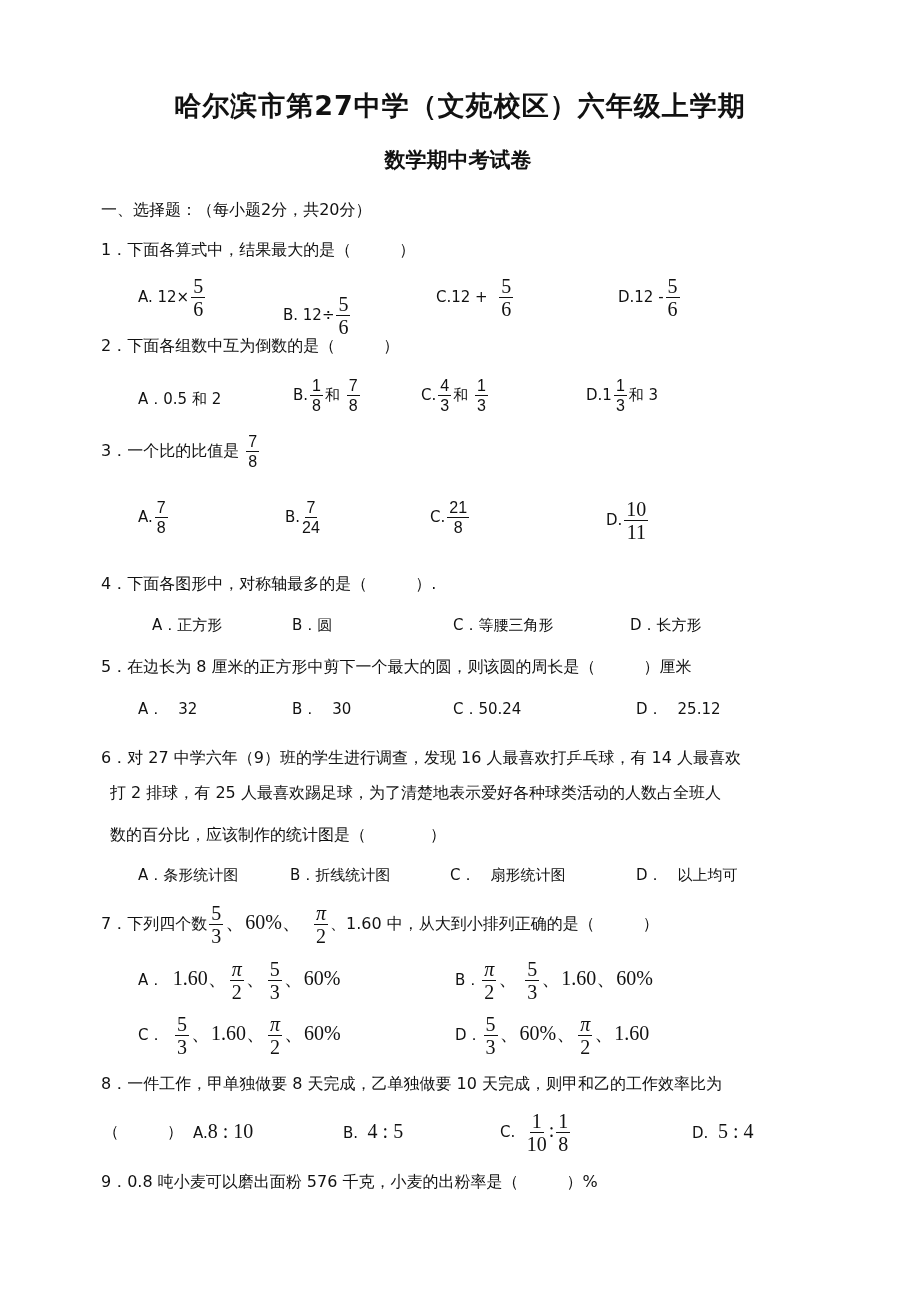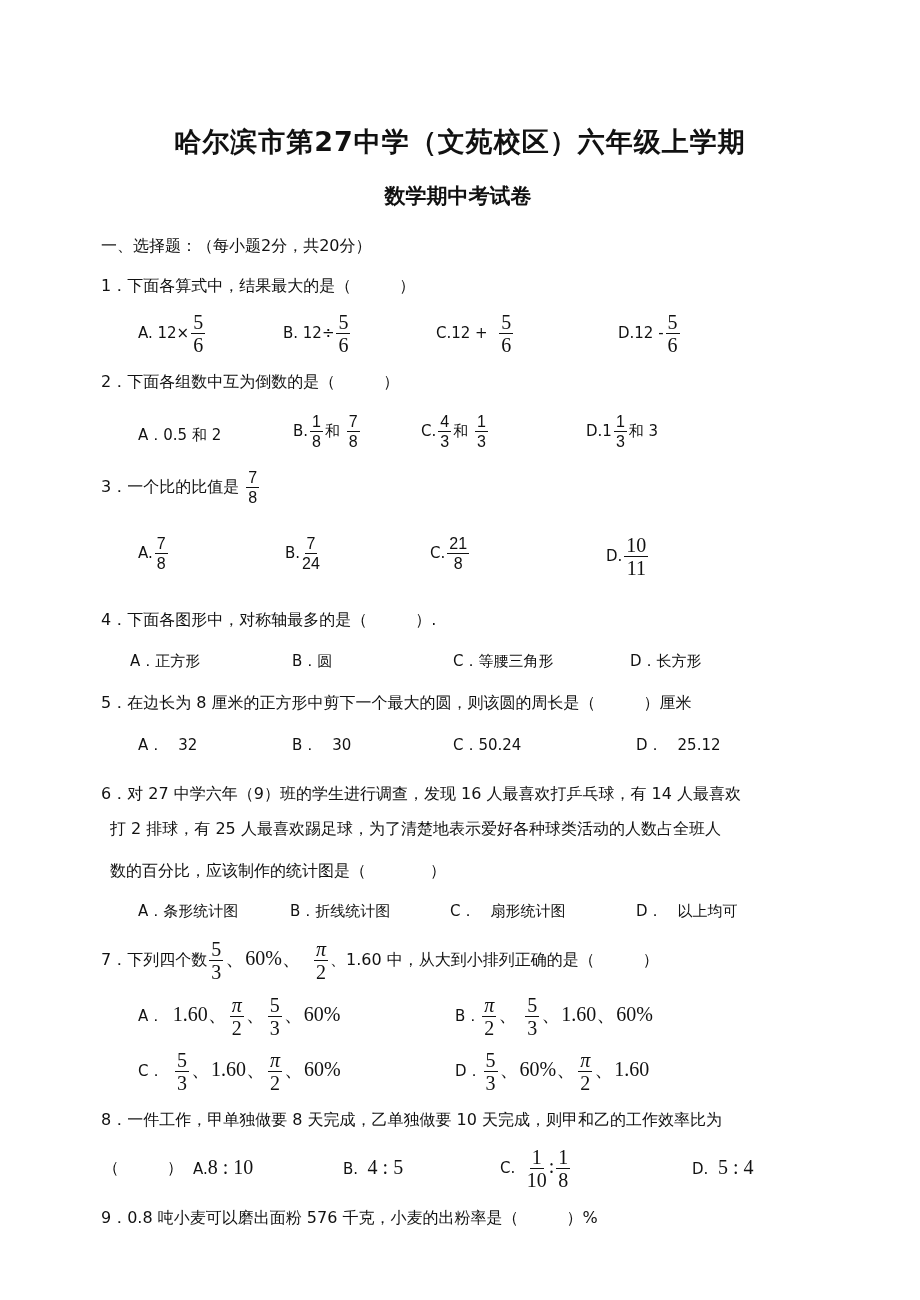--- a/index.html
+++ b/index.html
@@ -1,18 +1,18 @@
 <!DOCTYPE html>
 <html><head>
 <meta charset="utf-8">
 <style>
   html, body { margin:0; padding:0; background:#fff; }
   body { width:920px; height:1300px; position:relative; overflow:hidden;
          font-family:"DejaVu Sans","Liberation Sans",sans-serif; color:#111; }
-  .abs { position:absolute; white-space:nowrap;margin-top:36px; }
+  .abs { position:absolute; white-space:nowrap; }
   .title { font-size:27px; font-weight:bold; letter-spacing:1px; }
   .subtitle { font-size:21px; font-weight:bold; }
   .section { font-size:16px; font-weight:normal; }
   .q { font-size:16px; }
   .opt { font-size:15px; }
   .frac { display:inline-flex; flex-direction:column; align-items:center; vertical-align:middle;
           font-family:"Liberation Serif","DejaVu Serif",serif; font-size:20px; line-height:22px; margin:0 2px; }
   .frac .n { border-bottom:1px solid #111; padding:0 2px; }
   .frac.sans { font-family:"Liberation Sans","DejaVu Sans",sans-serif; font-size:16px; line-height:19px; }
   .serif { font-family:Liberation Serif, serif; font-size:20px; }
@@ -25,21 +25,21 @@
 <div class="abs subtitle" style="left:0;width:916px;text-align:center;top:146px;">数学期中考试卷</div>
 <div class="abs section" style="left:101px;top:200px;">一、选择题：（每小题2分，共20分）</div>
 
 <div class="abs q" style="left:101px;top:240px;">1．下面各算式中，结果最大的是（　　　）</div>
 <div class="abs opt" style="left:138px;top:275px;">
   <span>A. 12×</span><span class="frac">
       <span class="n">5</span>
       <span>6</span>
     </span>
 </div>
-<div class="abs opt" style="left:283px;top:275px;">
+<div class="abs opt" style="left:283px;top:293px;">
   <span>B. 12÷</span><span class="frac">
       <span class="n">5</span>
       <span>6</span>
     </span>
 </div>
 <div class="abs opt" style="left:436px;top:275px;">
   <span>C.12 +</span>&nbsp;&nbsp;<span class="frac">
       <span class="n">5</span>
       <span>6</span>
     </span>
@@ -103,21 +103,21 @@
     </span>
 </div>
 <div class="abs opt" style="left:606px;top:498px;">
   <span>D.</span><span class="frac">
       <span class="n">10</span>
       <span>11</span>
     </span>
 </div>
 
 <div class="abs q" style="left:101px;top:574px;">4．下面各图形中，对称轴最多的是（　　　）.</div>
-<div class="abs opt" style="left:130px;top:616px;">A．正方形</div>
+<div class="abs opt" style="left:152px;top:616px;">A．正方形</div>
 <div class="abs opt" style="left:292px;top:616px;">B．圆</div>
 <div class="abs opt" style="left:453px;top:616px;">C．等腰三角形</div>
 <div class="abs opt" style="left:630px;top:616px;">D．长方形</div>
 
 <div class="abs q" style="left:101px;top:657px;">5．在边长为 8 厘米的正方形中剪下一个最大的圆，则该圆的周长是（　　　）厘米</div>
 <div class="abs opt" style="left:138px;top:700px;">A．　32</div>
 <div class="abs opt" style="left:292px;top:700px;">B．　30</div>
 <div class="abs opt" style="left:453px;top:700px;">C．50.24</div>
 <div class="abs opt" style="left:636px;top:700px;">D．　25.12</div>
 

